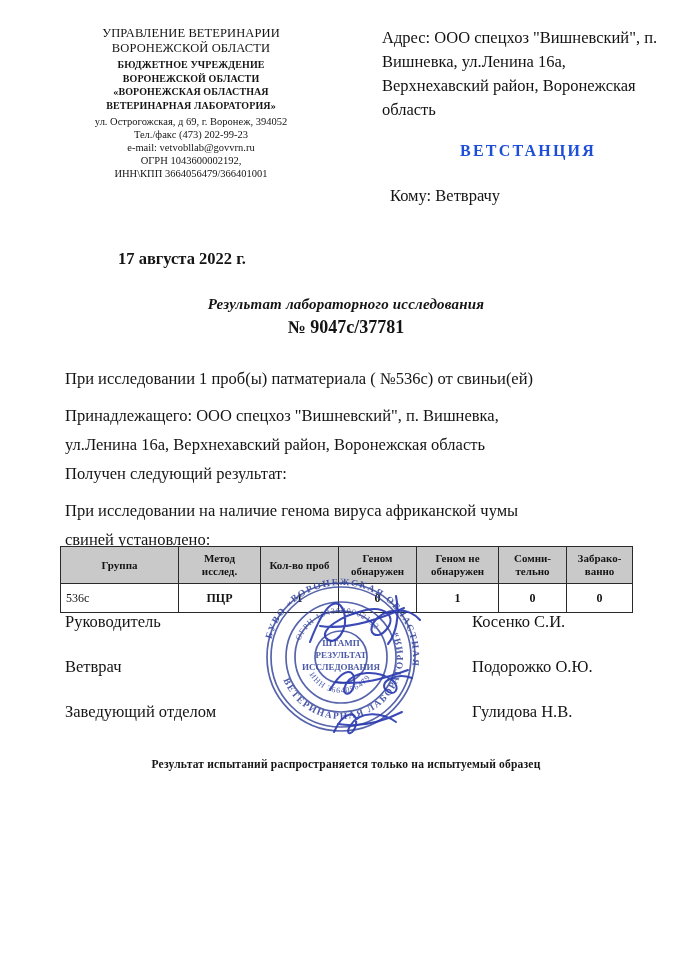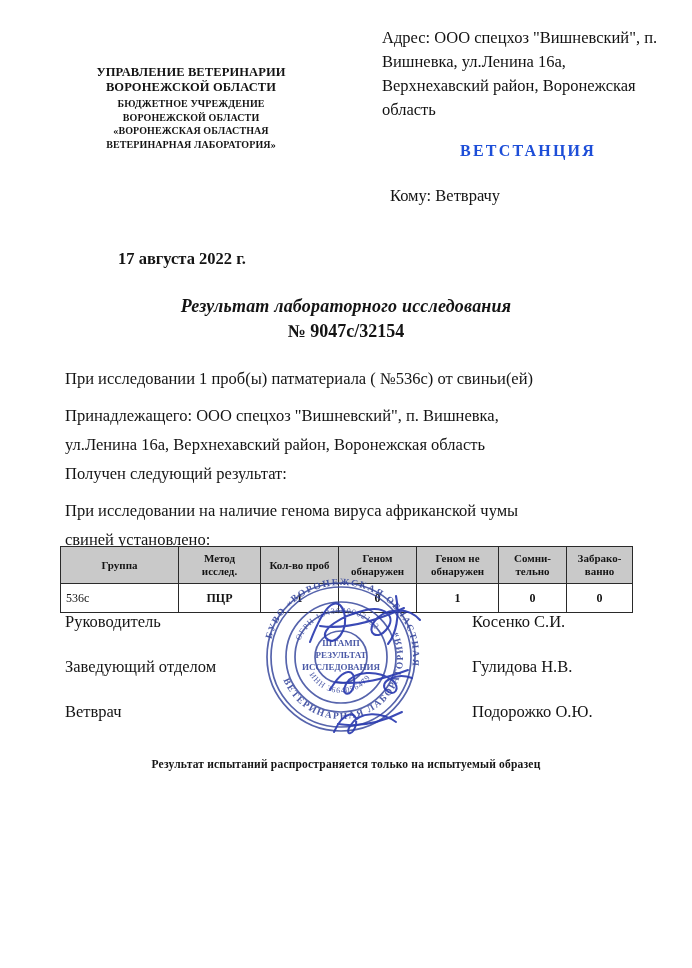--- a/index.html
+++ b/index.html
@@ -40,24 +40,23 @@
   }
   .header-right {
     width: 362px;
     padding-left: 52px;
     padding-right: 18px;
     box-sizing: border-box;
   }
 
   .org-block1 {
     font-size: 12.5px;
-    font-weight: bold;
+    font-weight: normal;
     line-height: 15px;
     letter-spacing: 0.1px;
-    margin-top: 39px;
   }
   .org-block2 {
     margin-top: 2px;
     font-size: 10px;
     font-weight: bold;
     line-height: 13.5px;
     letter-spacing: 0.1px;
   }
   .org-block3 {
     margin-top: 3px;
@@ -96,21 +95,21 @@
 
   
   .title-wrap {
     position: absolute;
     top: 296px;
     left: 0;
     width: 692px;
     text-align: center;
   }
   .title-main {
-    font-size: 18px;
+    font-size: 15px;
     font-weight: bold;
     font-style: italic;
     letter-spacing: 0.2px;
   }
   .title-num {
     margin-top: 4px;
     font-size: 18px;
     font-weight: bold;
   }
 
@@ -228,34 +227,41 @@
         <div>ВОРОНЕЖСКОЙ ОБЛАСТИ</div>
       </div>
 
       <div class="org-block2">
         <div>БЮДЖЕТНОЕ УЧРЕЖДЕНИЕ</div>
         <div>ВОРОНЕЖСКОЙ ОБЛАСТИ</div>
         <div>«ВОРОНЕЖСКАЯ ОБЛАСТНАЯ</div>
         <div>ВЕТЕРИНАРНАЯ ЛАБОРАТОРИЯ»</div>
       </div>
 
+      <div class="org-block3">
+        <div class="line">ул. Острогожская, д 69, г. Воронеж, 394052</div>
+        <div class="line">Тел./факс  (473) 202-99-23</div>
+        <div class="line">e-mail:  vetvobllab@govvrn.ru</div>
+        <div class="line">ОГРН 1043600002192,</div>
+        <div class="line">ИНН\КПП 3664056479/366401001</div>
+      </div>
     </div>
 
     <div class="header-right">
       <div class="addr">Адрес: ООО спецхоз "Вишневский", п. Вишневка, ул.Ленина 16а, Верхнехавский район, Воронежская область</div>
       <div class="vetstation">ВЕТСТАНЦИЯ</div>
       <div class="komu">Кому: Ветврачу</div>
     </div>
   </div>
 
   <div class="doc-date">17 августа 2022 г.</div>
 
   <div class="title-wrap">
     <div class="title-main">Результат лабораторного исследования</div>
-    <div class="title-num">№ 9047с/32154</div>
+    <div class="title-num">№ 9047с/37781</div>
   </div>
 
   <div class="body-text">
     <p>При исследовании 1 проб(ы) патматериала ( №536с) от свиньи(ей)</p>
     <div class="gap"></div>
     <p>Принадлежащего: ООО спецхоз "Вишневский", п. Вишневка,</p>
     <p>ул.Ленина 16а, Верхнехавский район, Воронежская область</p>
     <p>Получен следующий результат:</p>
     <div class="gap"></div>
     <p>При исследовании на наличие генома вируса африканской чумы</p>
@@ -316,26 +322,26 @@
       </tbody>
     </table>
   </div>
 
   <div class="sigs">
     <div class="sig-row">
       <span class="sig-role">Руководитель</span>
       <span class="sig-name">Косенко С.И.</span>
     </div>
     <div class="sig-row">
+      <span class="sig-role">Ветврач</span>
+      <span class="sig-name">Подорожко О.Ю.</span>
+    </div>
+    <div class="sig-row">
       <span class="sig-role">Заведующий отделом</span>
       <span class="sig-name">Гулидова Н.В.</span>
-    </div>
-    <div class="sig-row">
-      <span class="sig-role">Ветврач</span>
-      <span class="sig-name">Подорожко О.Ю.</span>
     </div>
   </div>
 
   <svg class="stamp" viewBox="0 0 170 170">
     <defs>
       <path id="outerArc" d="M 85,85 m -72,0 a 72,72 0 1,1 144,0 a 72,72 0 1,1 -144,0"></path>
       <path id="outerArc2" d="M 85,85 m -62,0 a 62,62 0 1,0 124,0 a 62,62 0 1,0 -124,0"></path>
       <path id="innerArc" d="M 85,85 m -44,0 a 44,44 0 1,1 88,0 a 44,44 0 1,1 -88,0"></path>
       <path id="innerArc2" d="M 85,85 m -36,0 a 36,36 0 1,0 72,0 a 36,36 0 1,0 -72,0"></path>
     </defs>

